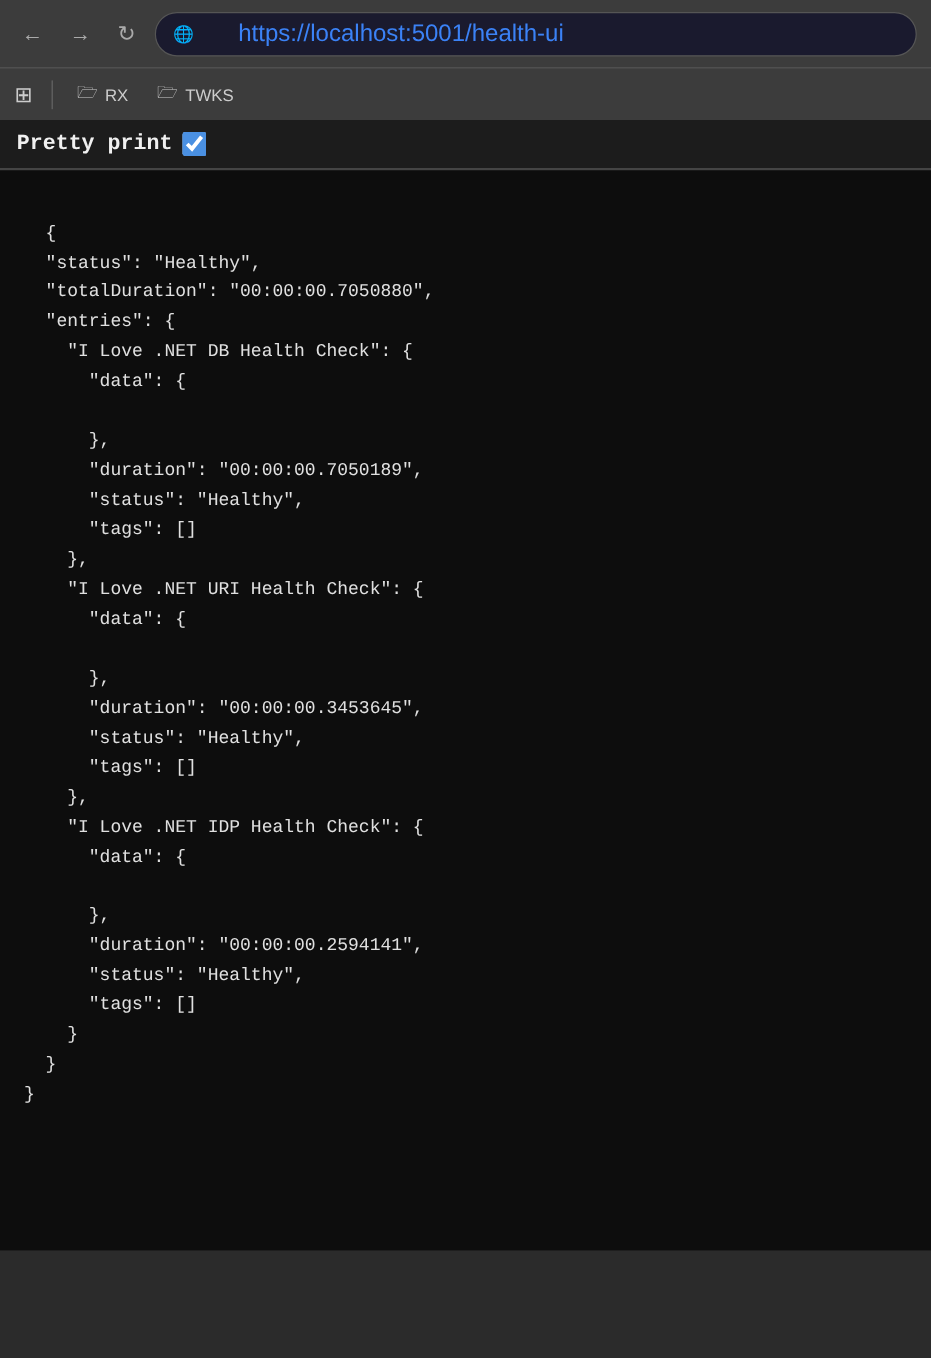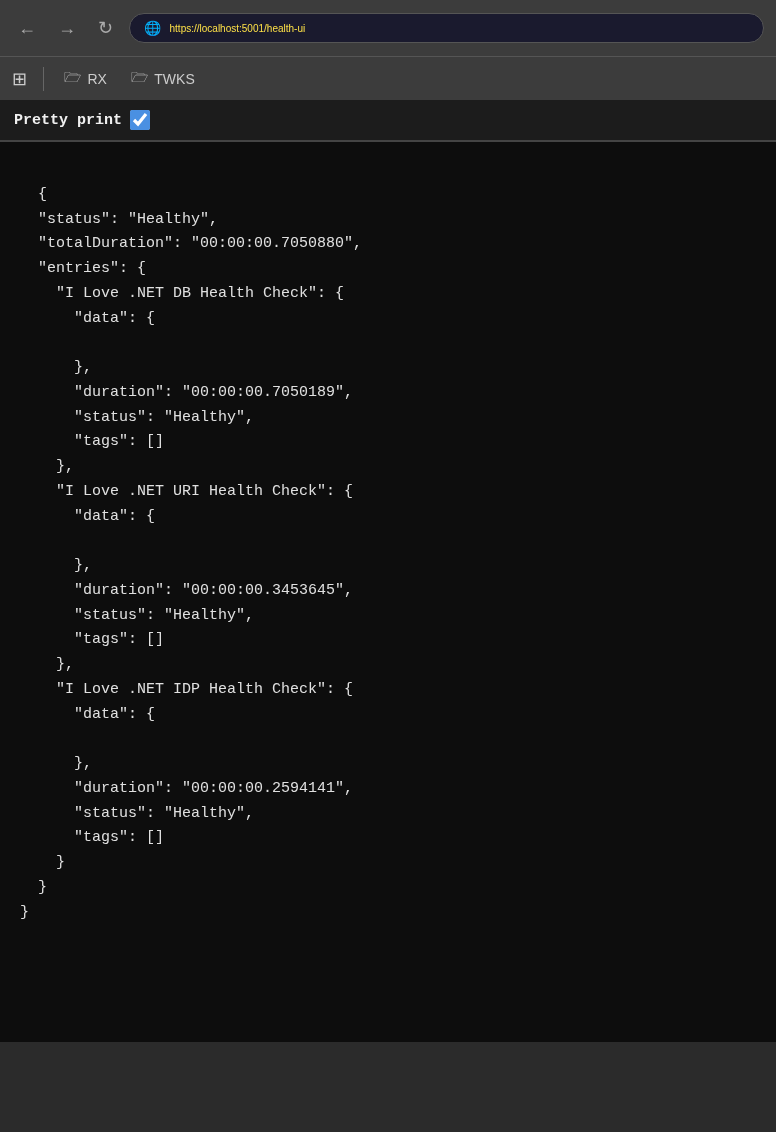--- a/index.html
+++ b/index.html
@@ -46,23 +46,24 @@
       align-items: center;
       gap: 8px;
     }
 
     .address-bar .globe-icon {
       color: #7ab3f0;
       font-size: 14px;
     }
 
     .address-bar .url-text {
-      color: #fde047;
-      font-size: 10px;
+      color: #3b82f6;
+      font-size: 20px;
       font-family: -apple-system, BlinkMacSystemFont, 'Segoe UI', sans-serif;
+      margin-left: 29px;
     }
 
     .tabs-bar {
       display: flex;
       align-items: center;
       padding: 6px 12px;
       gap: 8px;
       height: 44px;
       border-top: 1px solid #555;
     }
@@ -100,21 +101,21 @@
       background: #1c1c1c;
       border-bottom: 2px solid #444;
       padding: 10px 14px;
       display: flex;
       align-items: center;
       gap: 8px;
     }
 
     .pretty-print-label {
       color: #f0f0f0;
-      font-size: 15px;
+      font-size: 18px;
       font-family: 'Courier New', Courier, monospace;
       font-weight: bold;
     }
 
     .pretty-print-checkbox {
       width: 20px;
       height: 20px;
       accent-color: #4a90e2;
       cursor: pointer;
     }

